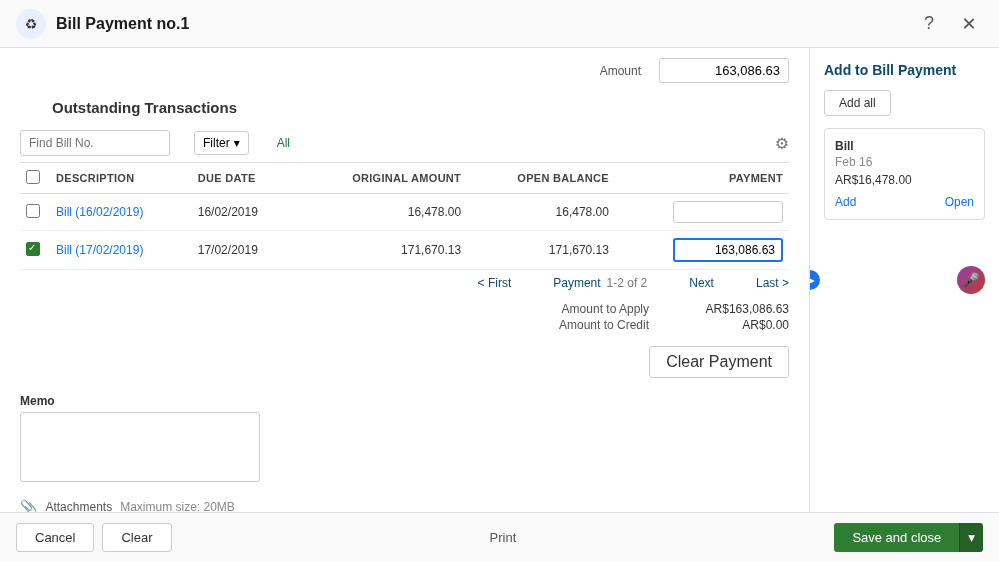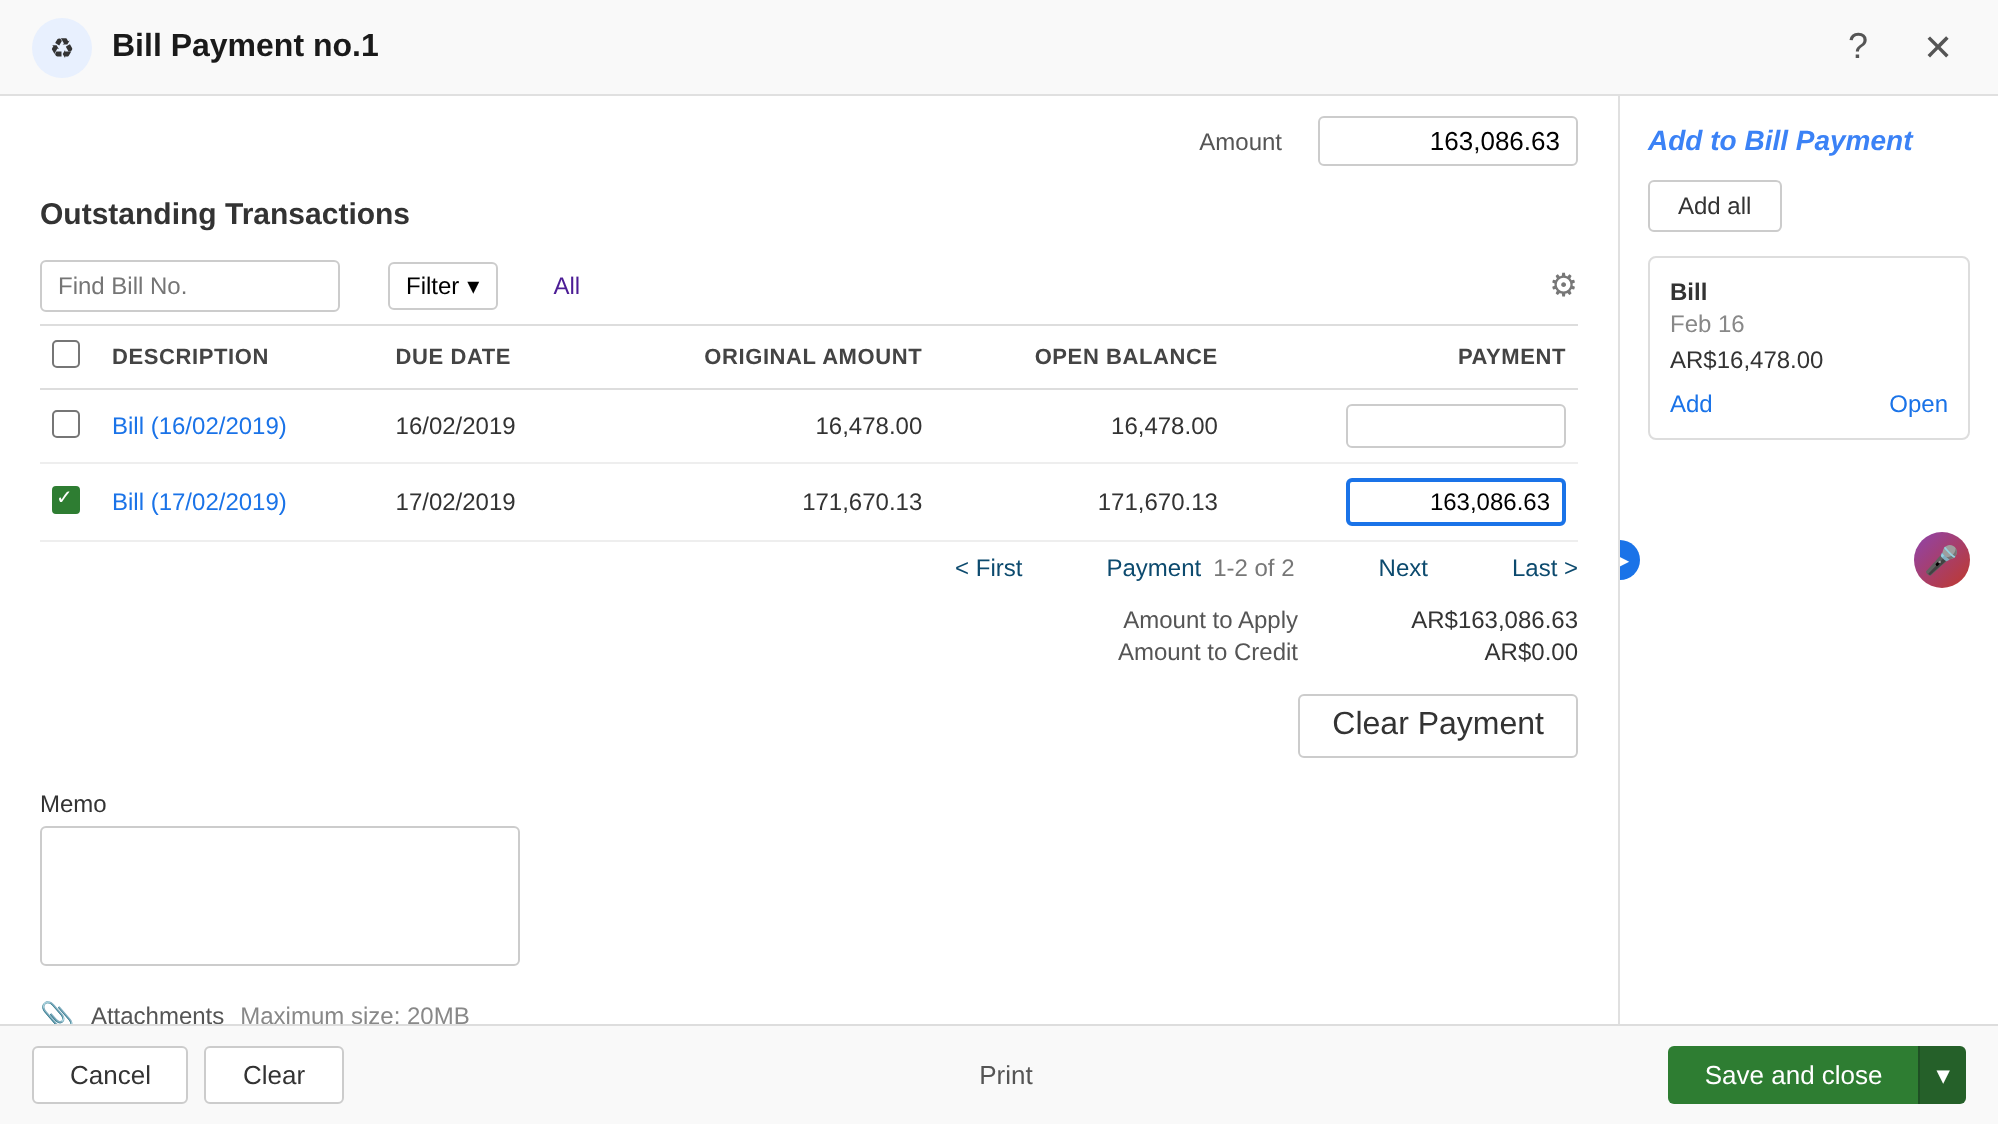--- a/index.html
+++ b/index.html
@@ -19,27 +19,27 @@
 
     
     .main-content { flex: 1; overflow-y: auto; padding: 0; position: relative; }
 
     
     .amount-row { display: flex; justify-content: flex-end; align-items: center; padding: 10px 20px 8px; gap: 10px; }
     .amount-label { font-size: 12px; color: #555; margin-right: 8px; }
     .amount-input { border: 1px solid #ccc; border-radius: 3px; padding: 4px 8px; font-size: 13px; width: 130px; text-align: right; background: #fff; }
 
     
-    .section-title { font-size: 15px; font-weight: 600; padding: 8px 20px; }
+    .section-title { font-size: 15px; font-weight: 600; padding: 8px 20px; margin-left: 32px; }
 
     
     .filter-bar { display: flex; align-items: center; padding: 6px 20px; gap: 24px; }
     .find-input { border: 1px solid #ccc; border-radius: 3px; padding: 5px 8px; font-size: 12px; width: 150px; color: #999; }
     .filter-btn { display: flex; align-items: flex-start; gap: 4px; border: 1px solid #ccc; border-radius: 3px; padding: 4px 8px; font-size: 12px; background: #fff; cursor: pointer; }
-    .filter-all { font-size: 12px; color: #4c1d95; margin-left: 4px; }
+    .filter-all { font-size: 12px; color: #15803d; margin-left: 4px; }
     .gear-btn { margin-left: auto; background: none; border: none; cursor: pointer; color: #777; font-size: 16px; }
 
     
     .table-wrapper { padding: 0 20px; }
     table { width: 100%; border-collapse: collapse; font-size: 12px; }
     thead th { border-top: 1px solid #ddd; border-bottom: 1px solid #ddd; padding: 7px 6px; text-align: left; font-weight: 600; color: #444; font-size: 11px; text-transform: uppercase; letter-spacing: 0.3px; }
     thead th.right { text-align: right; }
     tbody td { padding: 7px 6px; border-bottom: 1px solid #eee; vertical-align: middle; }
     tbody td.right { text-align: right; }
     .cb-cell { width: 30px; }
@@ -61,33 +61,33 @@
     .summary-row { display: flex; gap: 20px; font-size: 12px; }
     .summary-label { color: #555; font-weight: 500; }
     .summary-value { min-width: 120px; text-align: right; color: #333; }
 
     
     .clear-payment-row { display: flex; justify-content: flex-end; padding: 8px 20px; }
     .clear-payment-btn { border: 1px solid #ccc; background: #fff; border-radius: 3px; padding: 6px 16px; font-size: 16px; cursor: pointer; color: #333; }
 
     
     .memo-section { padding: 8px 20px; }
-    .memo-label { font-size: 12px; font-weight: 400; margin-bottom: 4px; color: #333; }
+    .memo-label { font-size: 12px; font-weight: 700; margin-bottom: 4px; color: #333; }
     .memo-textarea { width: 240px; height: 70px; border: 1px solid #ccc; border-radius: 3px; padding: 6px; font-size: 12px; resize: none; }
 
     
     .attachments-section { padding: 6px 20px; display: flex; align-items: center; gap: 8px; font-size: 12px; color: #555; }
     .attachment-icon { font-size: 14px; }
     .attach-label { font-weight: 500; }
     .attach-size { color: #888; }
 
     
     .sidebar { width: 190px; border-left: 1px solid #e0e0e0; background: #fff; padding: 14px 14px; overflow-y: auto; position: relative; }
     .sidebar-toggle { position: absolute; left: -10px; top: 50%; transform: translateY(-50%); background: #1a73e8; color: white; border-radius: 50%; width: 20px; height: 20px; display: flex; align-items: center; justify-content: center; font-size: 12px; cursor: pointer; border: none; }
-    .sidebar-title { font-size: 14px; font-weight: 600; margin-bottom: 12px; color: #3b82f6; font-style: italic; }
+    .sidebar-title { font-size: 14px; font-weight: 600; margin-bottom: 12px; color: #0c4a6e; }
     .add-all-btn { border: 1px solid #ccc; background: #fff; border-radius: 3px; padding: 5px 14px; font-size: 12px; cursor: pointer; margin-bottom: 12px; color: #333; }
     .bill-card { border: 1px solid #ddd; border-radius: 4px; padding: 10px; font-size: 12px; }
     .bill-card-type { font-weight: 600; color: #333; margin-bottom: 2px; }
     .bill-card-date { color: #888; margin-bottom: 4px; }
     .bill-card-amount { color: #333; font-weight: 500; margin-bottom: 8px; }
     .bill-card-actions { display: flex; justify-content: space-between; }
     .bill-card-add { color: #1a73e8; cursor: pointer; font-weight: 500; text-decoration: none; }
     .bill-card-open { color: #1a73e8; cursor: pointer; font-weight: 500; text-decoration: none; }
 
     

